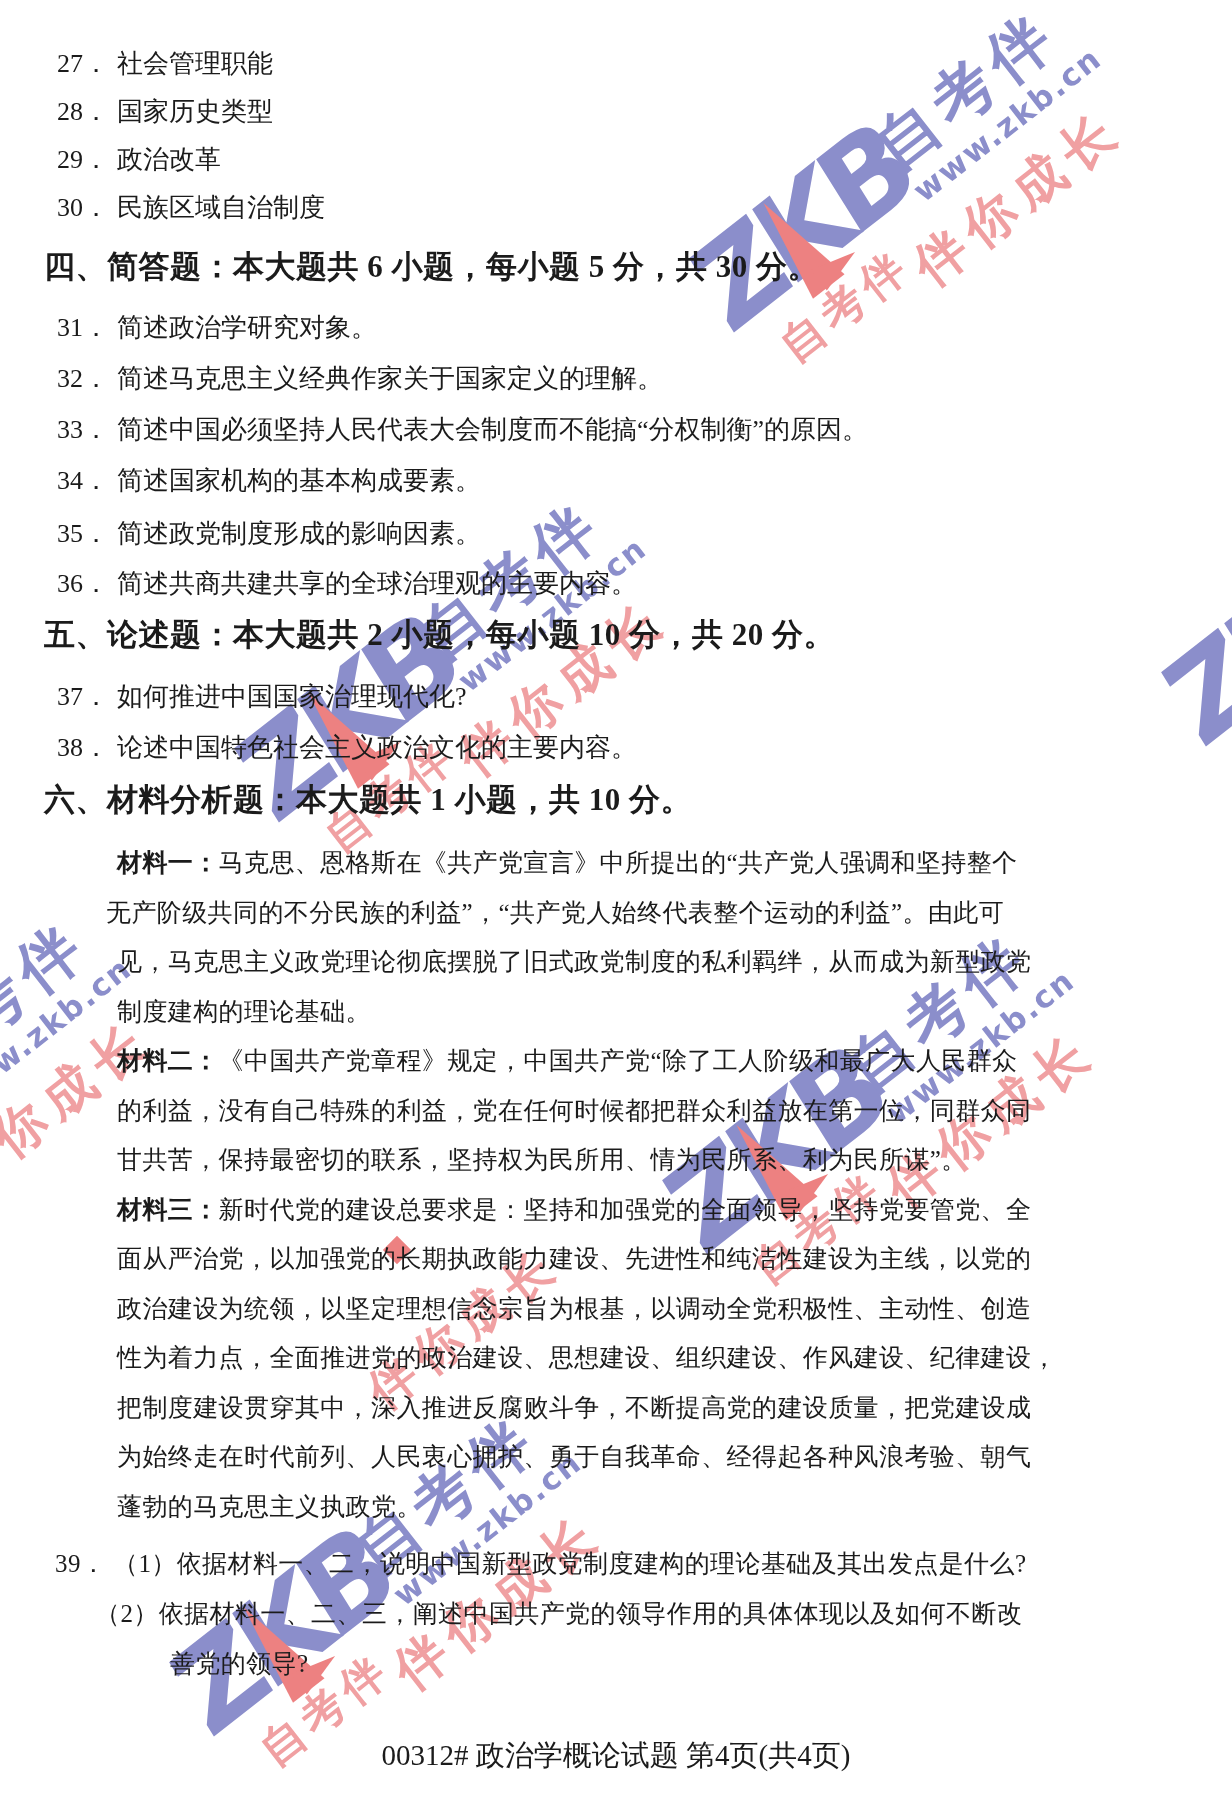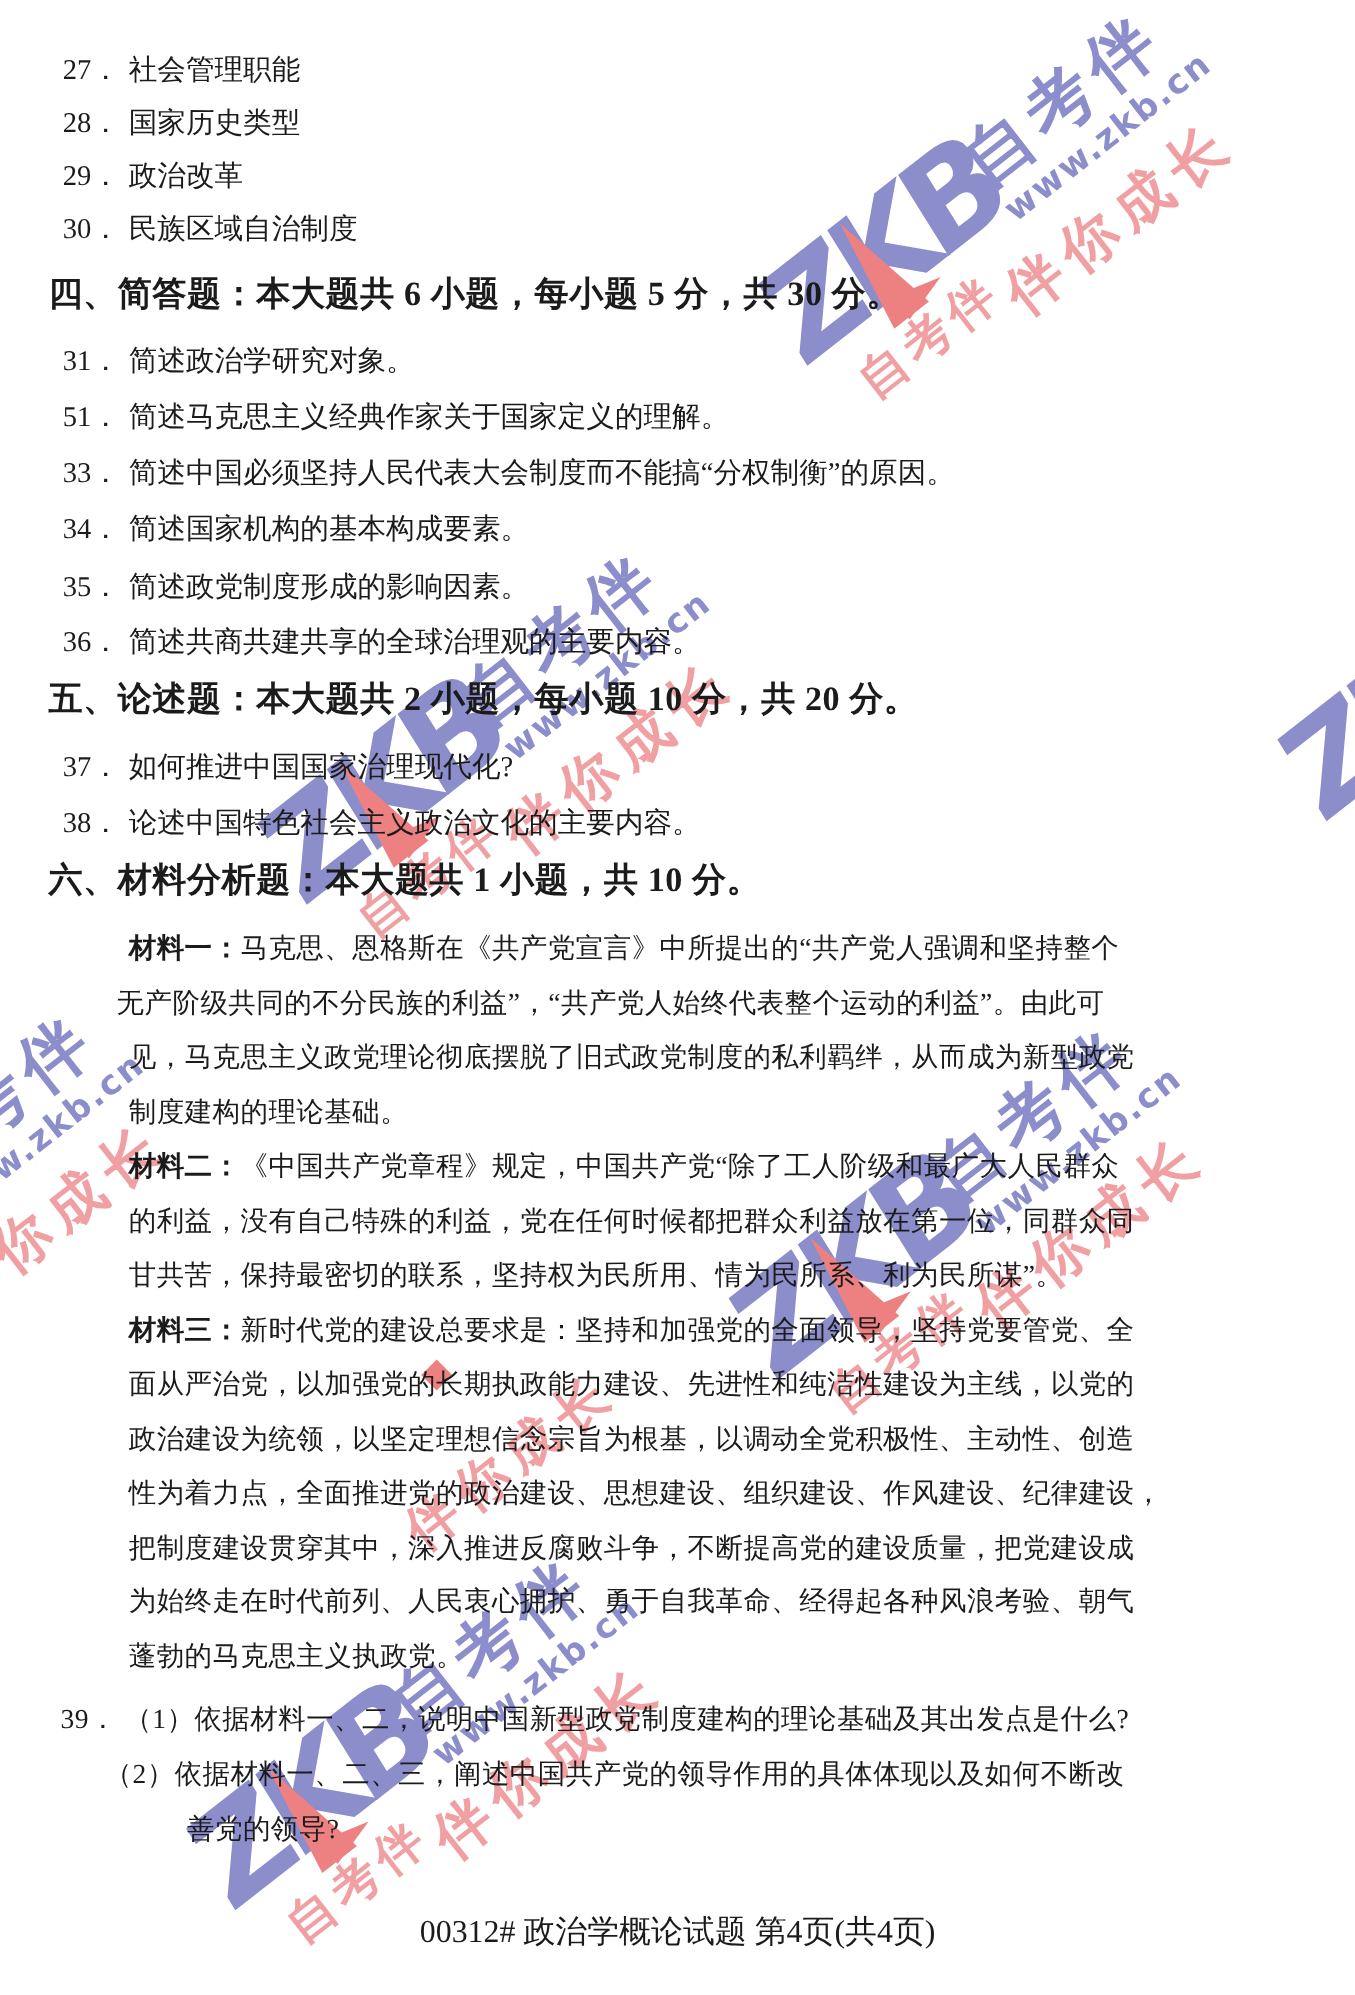--- a/index.html
+++ b/index.html
@@ -104,21 +104,21 @@
   <div class="wm-diamond"></div>
 
   <div class="line qline" style="left:57px;top:46px;"><span class="qnum">27．</span><span>社会管理职能</span></div>
   <div class="line qline" style="left:57px;top:94px;"><span class="qnum">28．</span><span>国家历史类型</span></div>
   <div class="line qline" style="left:57px;top:142px;"><span class="qnum">29．</span><span>政治改革</span></div>
   <div class="line qline" style="left:57px;top:190px;"><span class="qnum">30．</span><span>民族区域自治制度</span></div>
 
   <div class="line sec" style="left:44px;top:249px;"><span>四、</span><span>简答题：</span><span>本大题共 6 小题，每小题 5 分，共 30 分。</span></div>
 
   <div class="line qline" style="left:57px;top:310px;"><span class="qnum">31．</span><span>简述政治学研究对象。</span></div>
-  <div class="line qline" style="left:57px;top:361px;"><span class="qnum">51．</span><span>简述马克思主义经典作家关于国家定义的理解。</span></div>
+  <div class="line qline" style="left:57px;top:361px;"><span class="qnum">32．</span><span>简述马克思主义经典作家关于国家定义的理解。</span></div>
   <div class="line qline" style="left:57px;top:412px;"><span class="qnum">33．</span><span>简述中国必须坚持人民代表大会制度而不能搞“分权制衡”的原因。</span></div>
   <div class="line qline" style="left:57px;top:463px;"><span class="qnum">34．</span><span>简述国家机构的基本构成要素。</span></div>
   <div class="line qline" style="left:57px;top:516px;"><span class="qnum">35．</span><span>简述政党制度形成的影响因素。</span></div>
   <div class="line qline" style="left:57px;top:566px;"><span class="qnum">36．</span><span>简述共商共建共享的全球治理观的主要内容。</span></div>
 
   <div class="line sec" style="left:44px;top:617px;"><span>五、</span><span>论述题：</span><span>本大题共 2 小题，每小题 10 分，共 20 分。</span></div>
 
   <div class="line qline" style="left:57px;top:679px;"><span class="qnum">37．</span><span>如何推进中国国家治理现代化?</span></div>
   <div class="line qline" style="left:57px;top:730px;"><span class="qnum">38．</span><span>论述中国特色社会主义政治文化的主要内容。</span></div>
 

